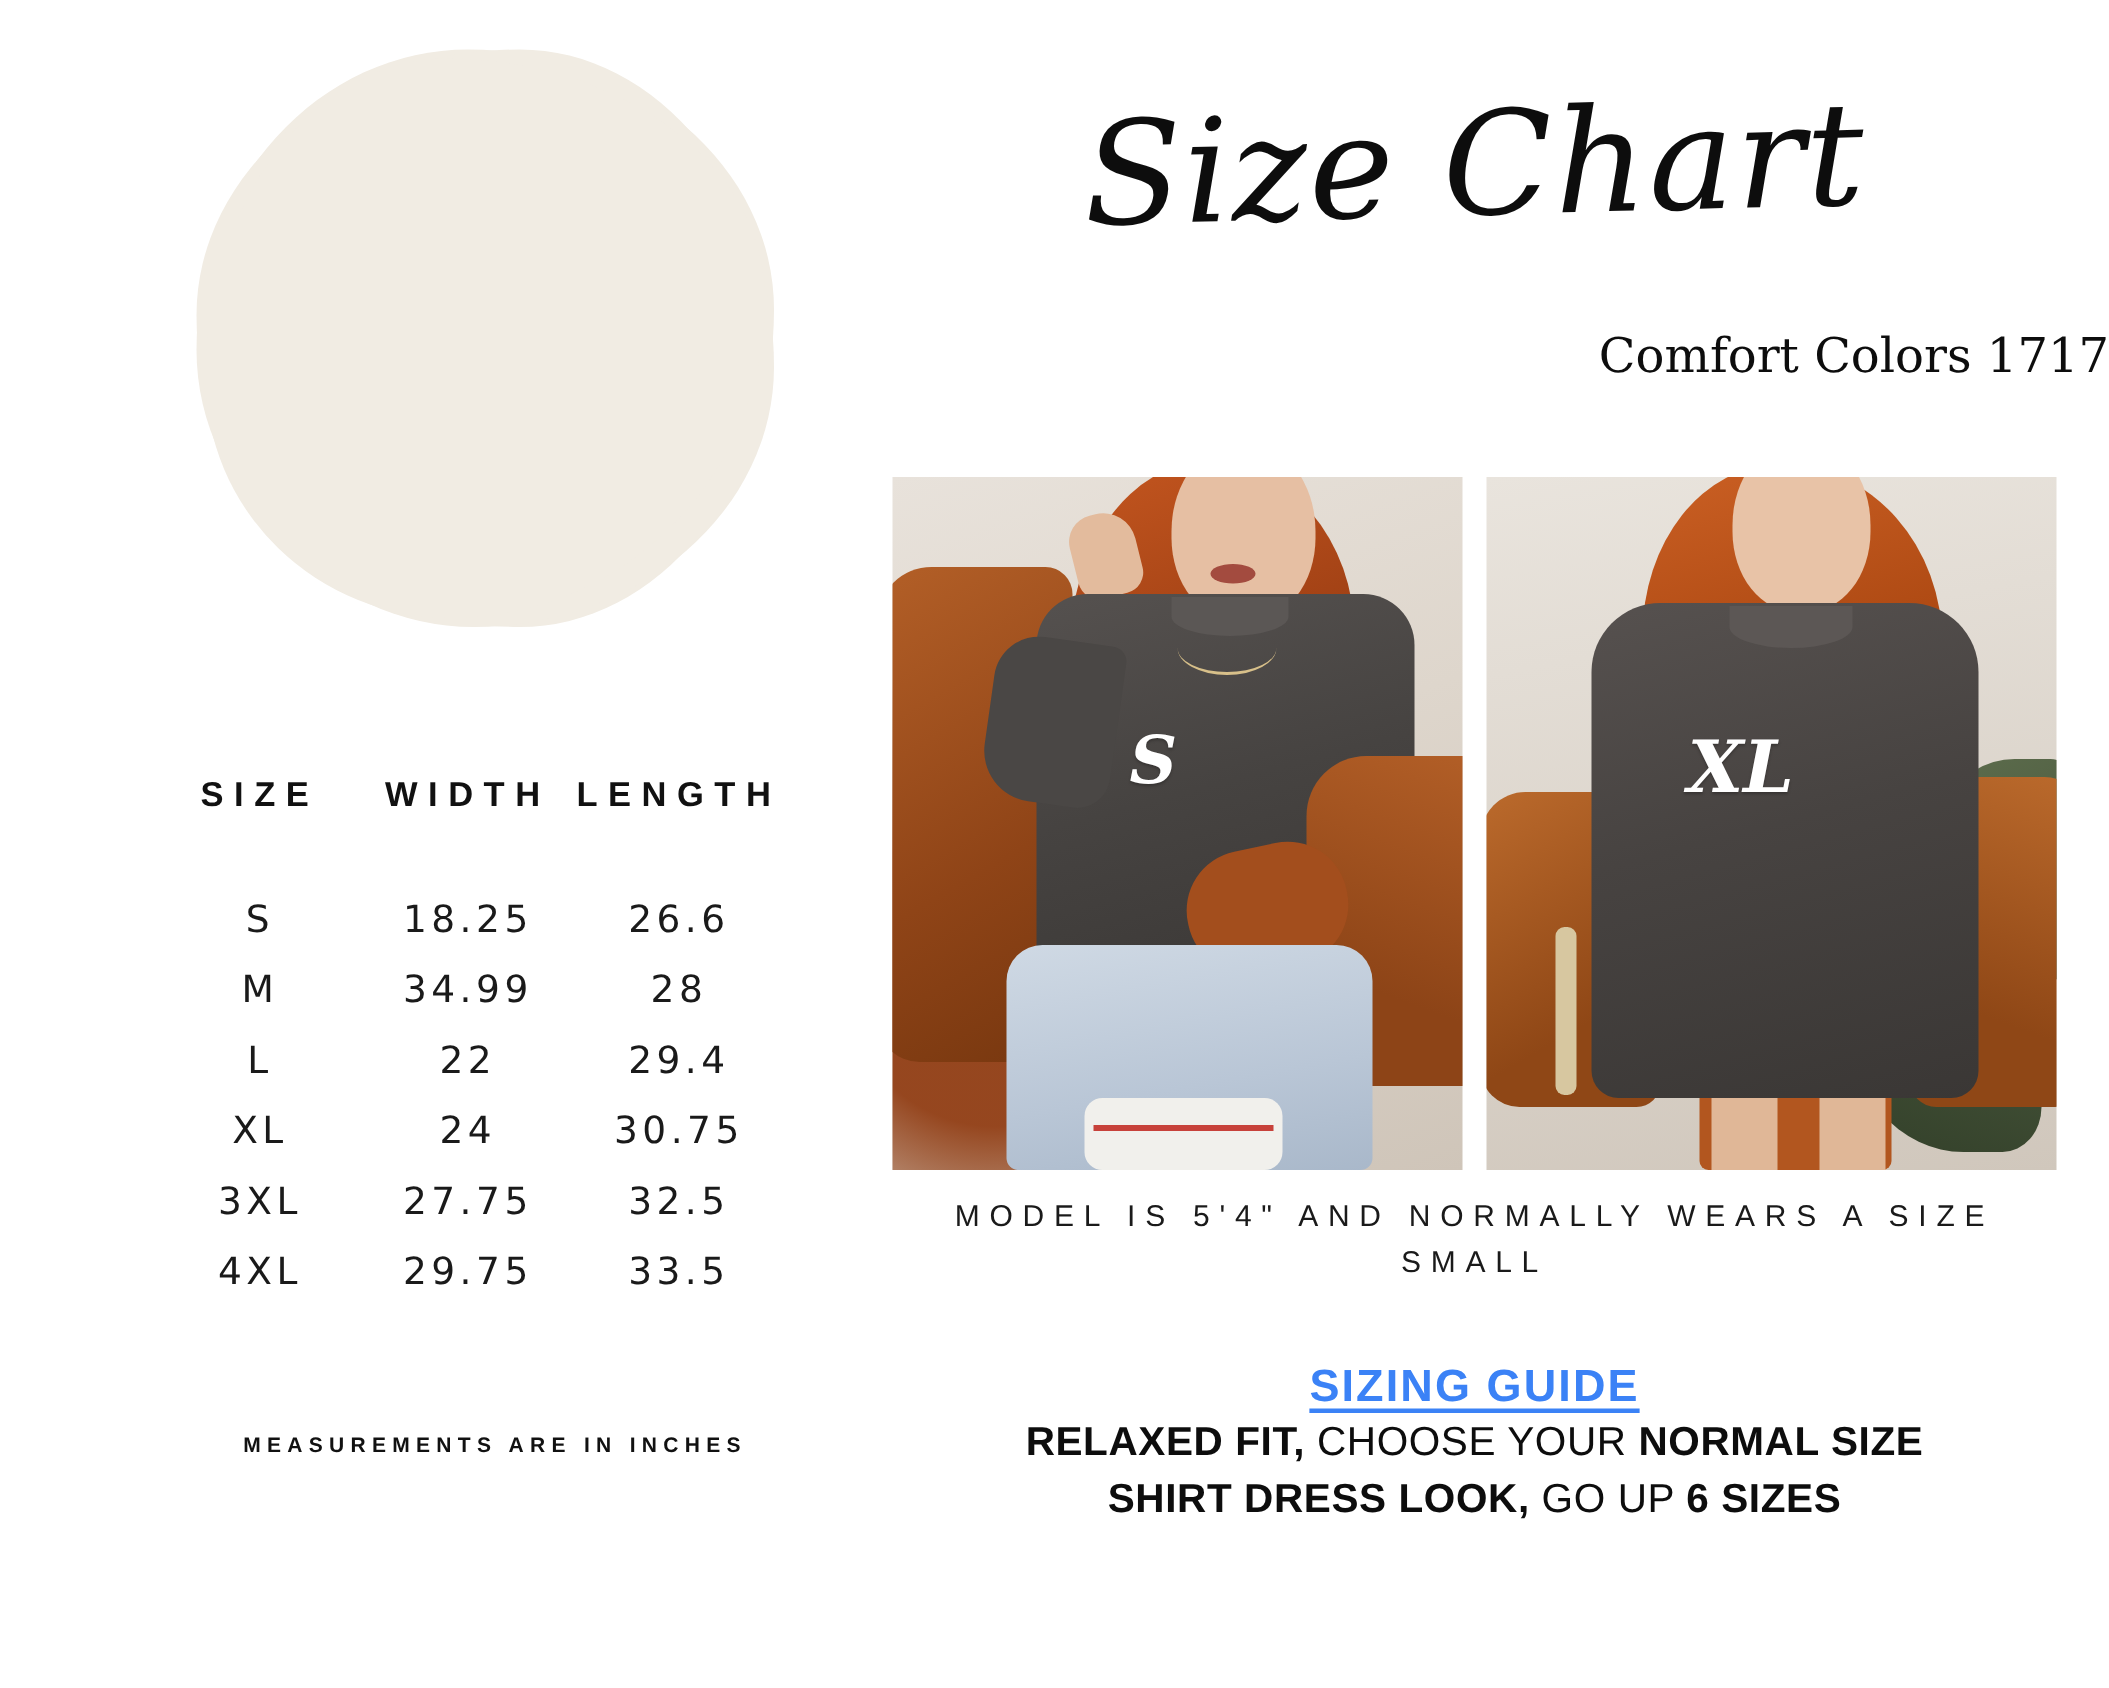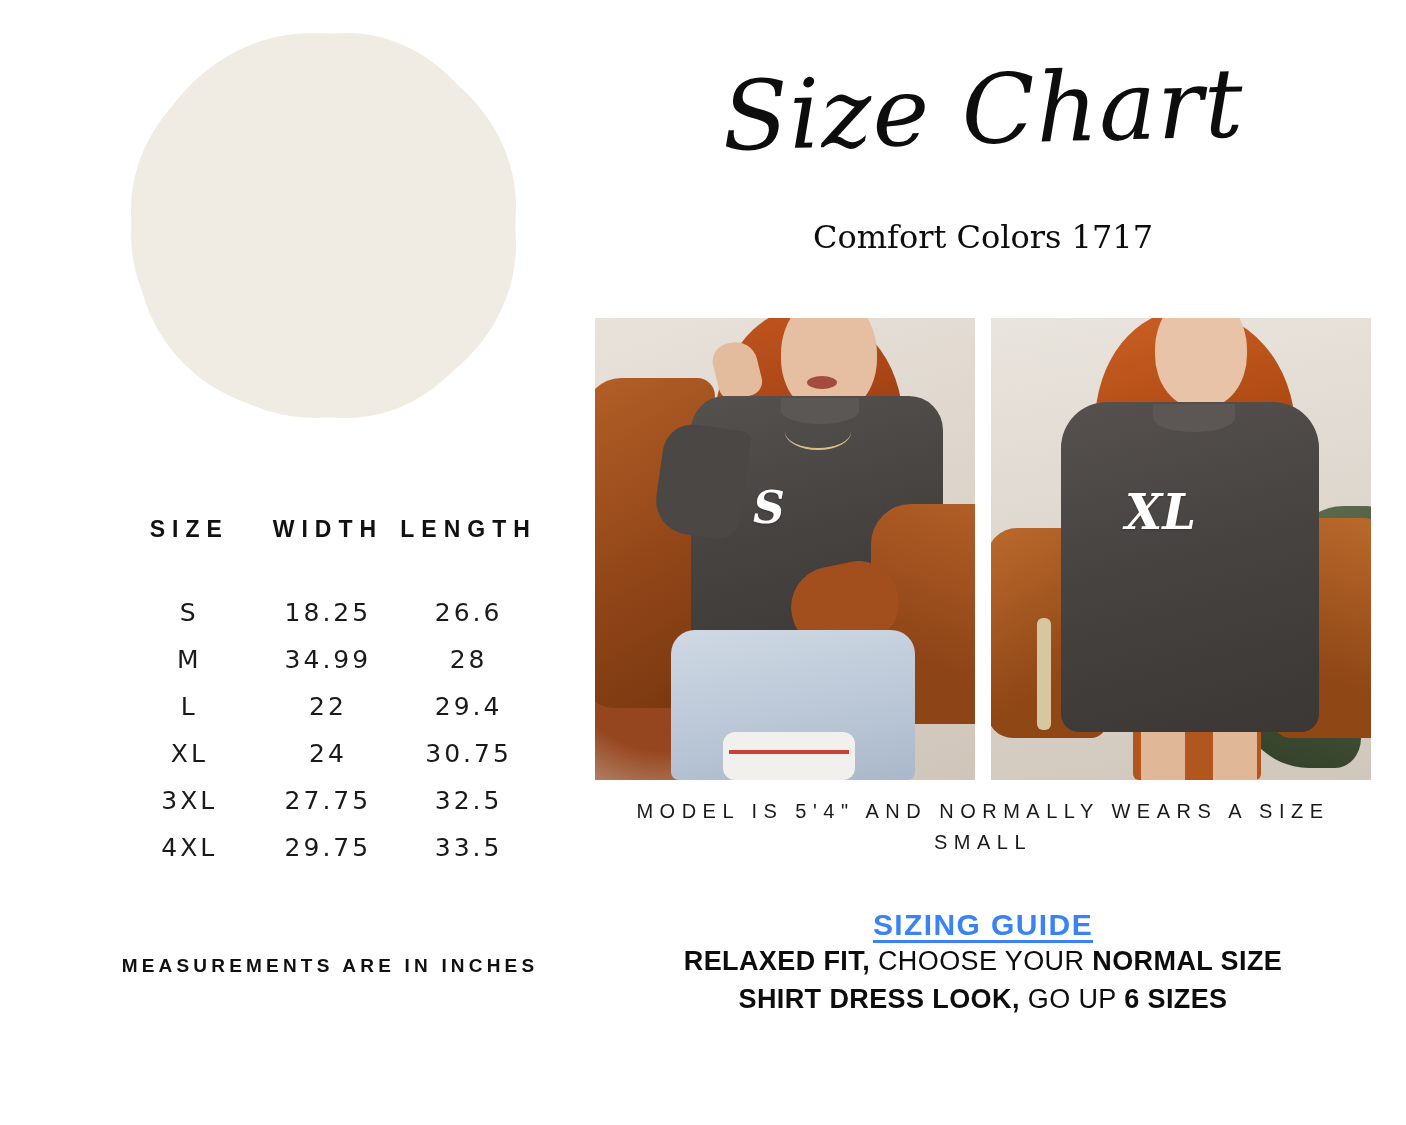--- a/index.html
+++ b/index.html
@@ -46,21 +46,21 @@
     content: "";
     position: absolute;
     inset: 6px;
     background: #f1ece3;
     border-radius: 43% 57% 56% 44% / 57% 43% 57% 43%;
   }
 
   
   #size-table {
     position: absolute;
-    left: 120px;
+    left: 104px;
     top: 515px;
     width: 420px;
     border-collapse: collapse;
   }
   #size-table th {
     font-size: 23px;
     font-weight: 700;
     letter-spacing: 7px;
     padding-bottom: 46px;
     text-align: center;
@@ -79,21 +79,21 @@
   #size-table col.c-size { width: 33%; }
   #size-table col.c-width { width: 33%; }
   #size-table col.c-length { width: 34%; }
 
   #measurement-note {
     position: absolute;
     left: 120px;
     top: 955px;
     width: 420px;
     text-align: center;
-    font-size: 19px;
+    font-size: 14px;
     font-weight: 700;
     letter-spacing: 4.2px;
     color: #111111;
   }
 
   
   #right-column {
     position: absolute;
     left: 560px;
     top: 0;
@@ -115,21 +115,21 @@
     letter-spacing: 1px;
     transform: rotate(-1.5deg);
     font-weight: 400;
   }
 
   #chart-subtitle {
     position: absolute;
     left: 0;
     top: 218px;
     width: 846px;
-    text-align: center;
+    text-align: right;
     font-family: "DejaVu Serif", serif;
     font-size: 32px;
     letter-spacing: 0px;
     color: #0d0d0d;
   }
 
   #photo-row {
     position: absolute;
     left: 35px;
     top: 318px;

